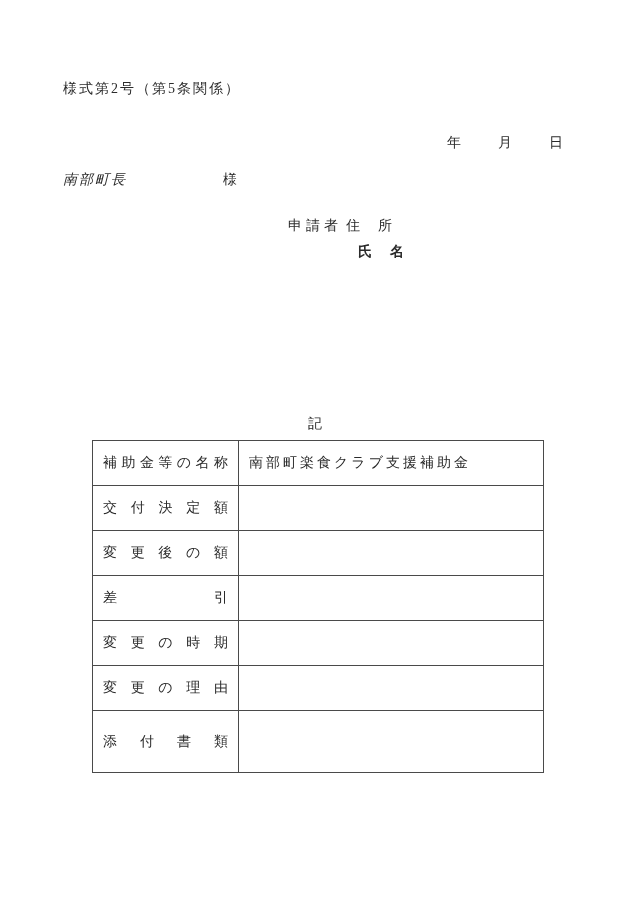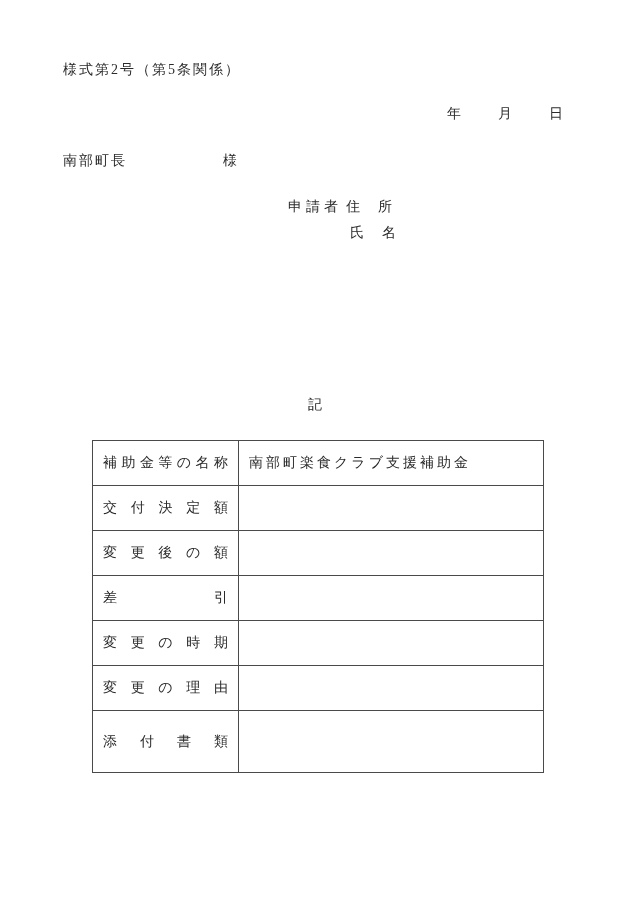--- a/index.html
+++ b/index.html
@@ -10,29 +10,29 @@
   .page {
     position: relative;
     width: 630px;
     height: 903px;
     background: #ffffff;
     color: #2b2b2b;
     font-family: "Liberation Serif", "DejaVu Serif", serif;
     font-size: 14px;
     overflow: hidden;
   }
-  .abs { position: absolute; white-space: pre; line-height: 16px; }
+  .abs { position: absolute; white-space: pre; line-height: 16px; margin-top: 19px; }
 
   .form-number   { left: 63px;  top: 62px;  letter-spacing: 2px; }
-  .date-line     { right: 64px; top: 106px; letter-spacing: 3px; text-align: center; }
-  .addressee     { left: 63px;  top: 153px; letter-spacing: 2px; }
+  .date-line     { right: 64px; top: 116px; letter-spacing: 3px; text-align: center; }
+  .addressee     { left: 63px;  top: 153px; letter-spacing: 2px; font-style: italic; }
   .honorific     { left: 223px; top: 153px; letter-spacing: 2px; }
   .applicant-lbl { left: 288px; top: 199px; letter-spacing: 4px; }
   .address-lbl   { left: 346px; top: 199px; letter-spacing: 2px; }
-  .name-lbl      { left: 350px; top: 225px; letter-spacing: 2px; }
+  .name-lbl      { left: 358px; top: 225px; letter-spacing: 2px; font-weight: bold; }
   .doc-title     { left: 106px; top: 261px; letter-spacing: 1px; }
 
   .body-text { left: 63px; top: 311px; width: 520px; }
   .body-text .line {
     letter-spacing: 3px;
     line-height: 27px;
     white-space: pre;
   }
   .ki-marker {
     left: 0; top: 397px; width: 630px;

